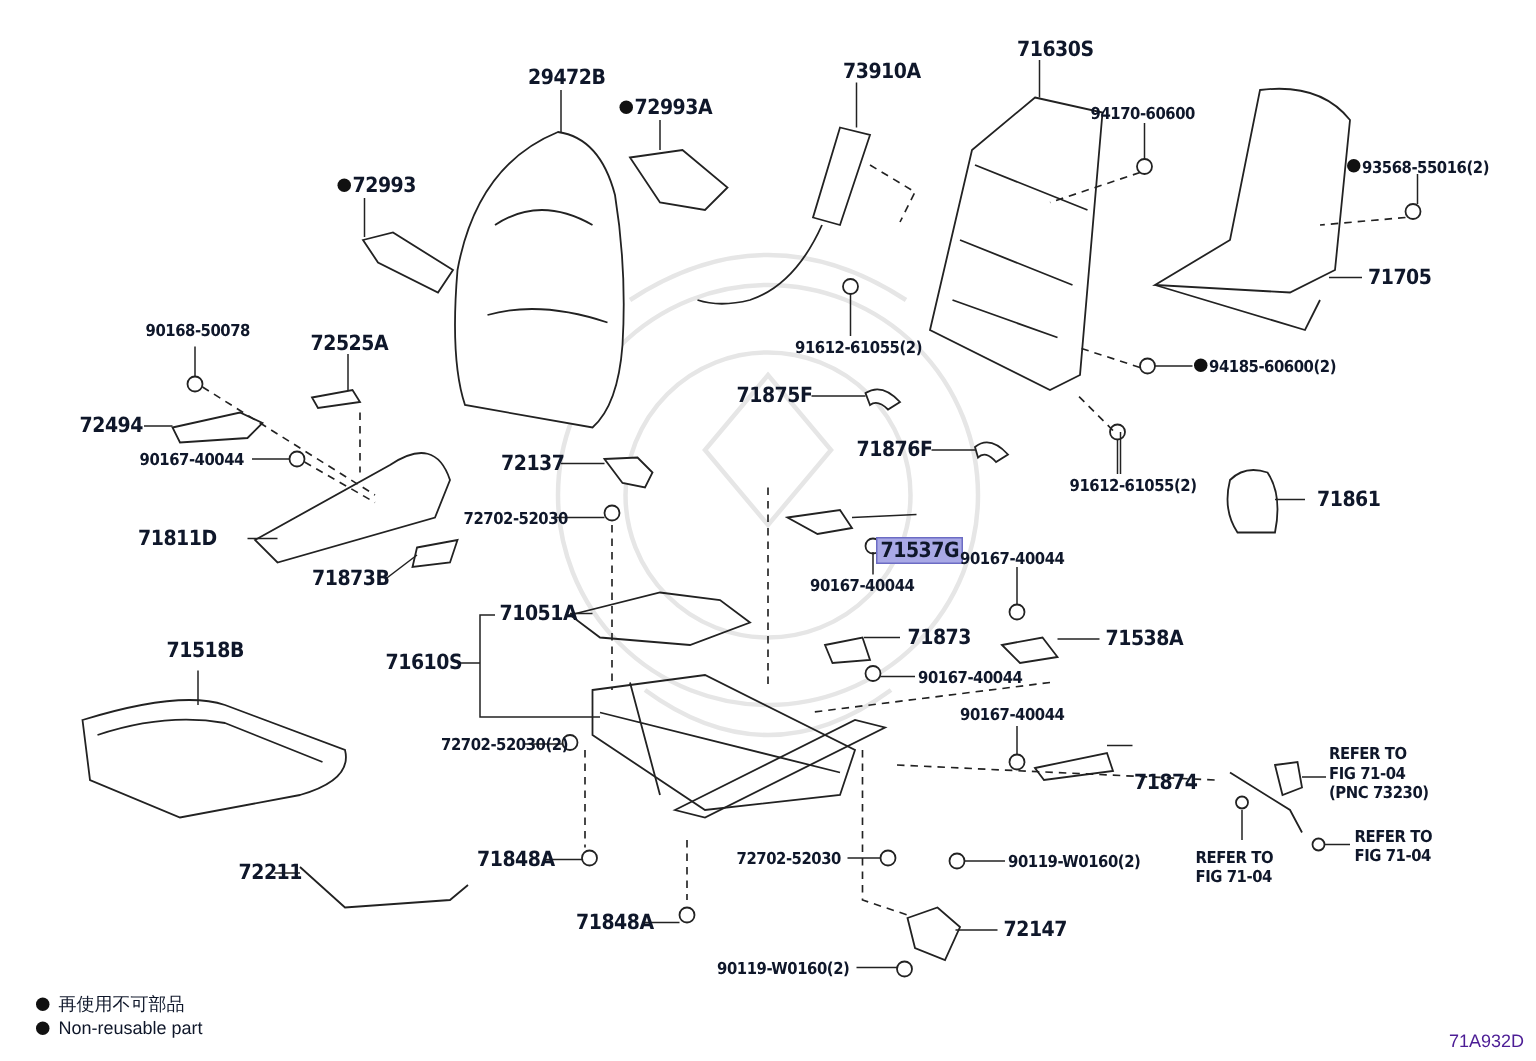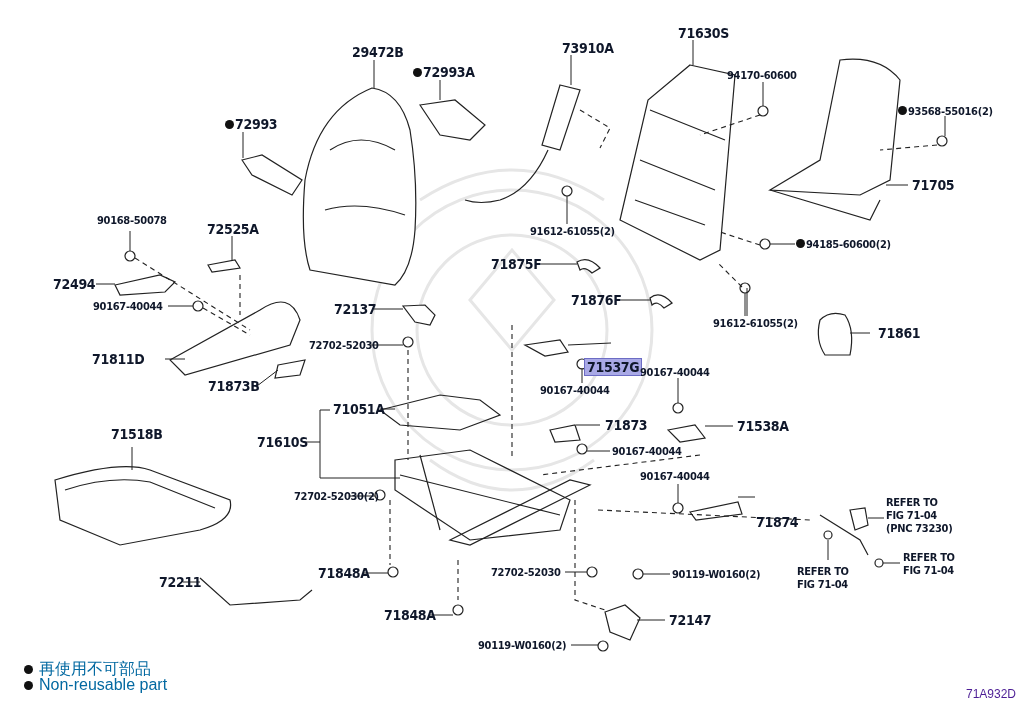--- a/index.html
+++ b/index.html
@@ -4,21 +4,21 @@
 <style>
   html,body{margin:0;padding:0;background:#fff;}
   body{width:1024px;height:707px;position:relative;overflow:hidden;font-family:"DejaVu Sans",sans-serif;}
   #art{position:absolute;left:0;top:0;width:1024px;height:707px;}
   .lbl{position:absolute;font-family:"DejaVu Sans Condensed","DejaVu Sans",sans-serif;font-weight:bold;color:#0f172a;white-space:nowrap;letter-spacing:-0.3px;line-height:1;}
   .lbl.big{font-size:14px;}
   .lbl.sm{font-size:11px;}
   .lbl.multi{white-space:pre;line-height:13px;font-size:11px;}
   .lbl.hl{background:#a9a9e6;border:1px solid #6c6cc4;padding:1px 2px;}
   .dot{display:inline-block;width:9px;height:9px;border-radius:50%;background:#111;margin-right:1px;vertical-align:0px;}
-  .legend{position:absolute;left:24px;top:661px;font-family:"Liberation Sans",sans-serif;font-size:16px;color:#0369a1;line-height:16px;}
+  .legend{position:absolute;left:24px;top:661px;font-family:"Liberation Sans",sans-serif;font-size:12px;color:#0f172a;line-height:16px;}
   .legend .row{display:flex;align-items:center;}
   .legend .b{width:9px;height:9px;border-radius:50%;background:#111;margin-right:6px;}
   .code{position:absolute;right:8px;top:687px;font-family:"Liberation Sans",sans-serif;font-size:12px;color:#4c1d95;}
   svg .o{fill:none;stroke:#222;stroke-width:1.2;}
   svg .f{fill:#fff;stroke:#222;stroke-width:1.2;}
   svg .d{fill:none;stroke:#222;stroke-width:1.1;stroke-dasharray:5 4;}
   svg .l{fill:none;stroke:#222;stroke-width:1;}
   svg .wm{fill:none;stroke:#e6e6e6;stroke-width:3;}
 </style>
 </head>

